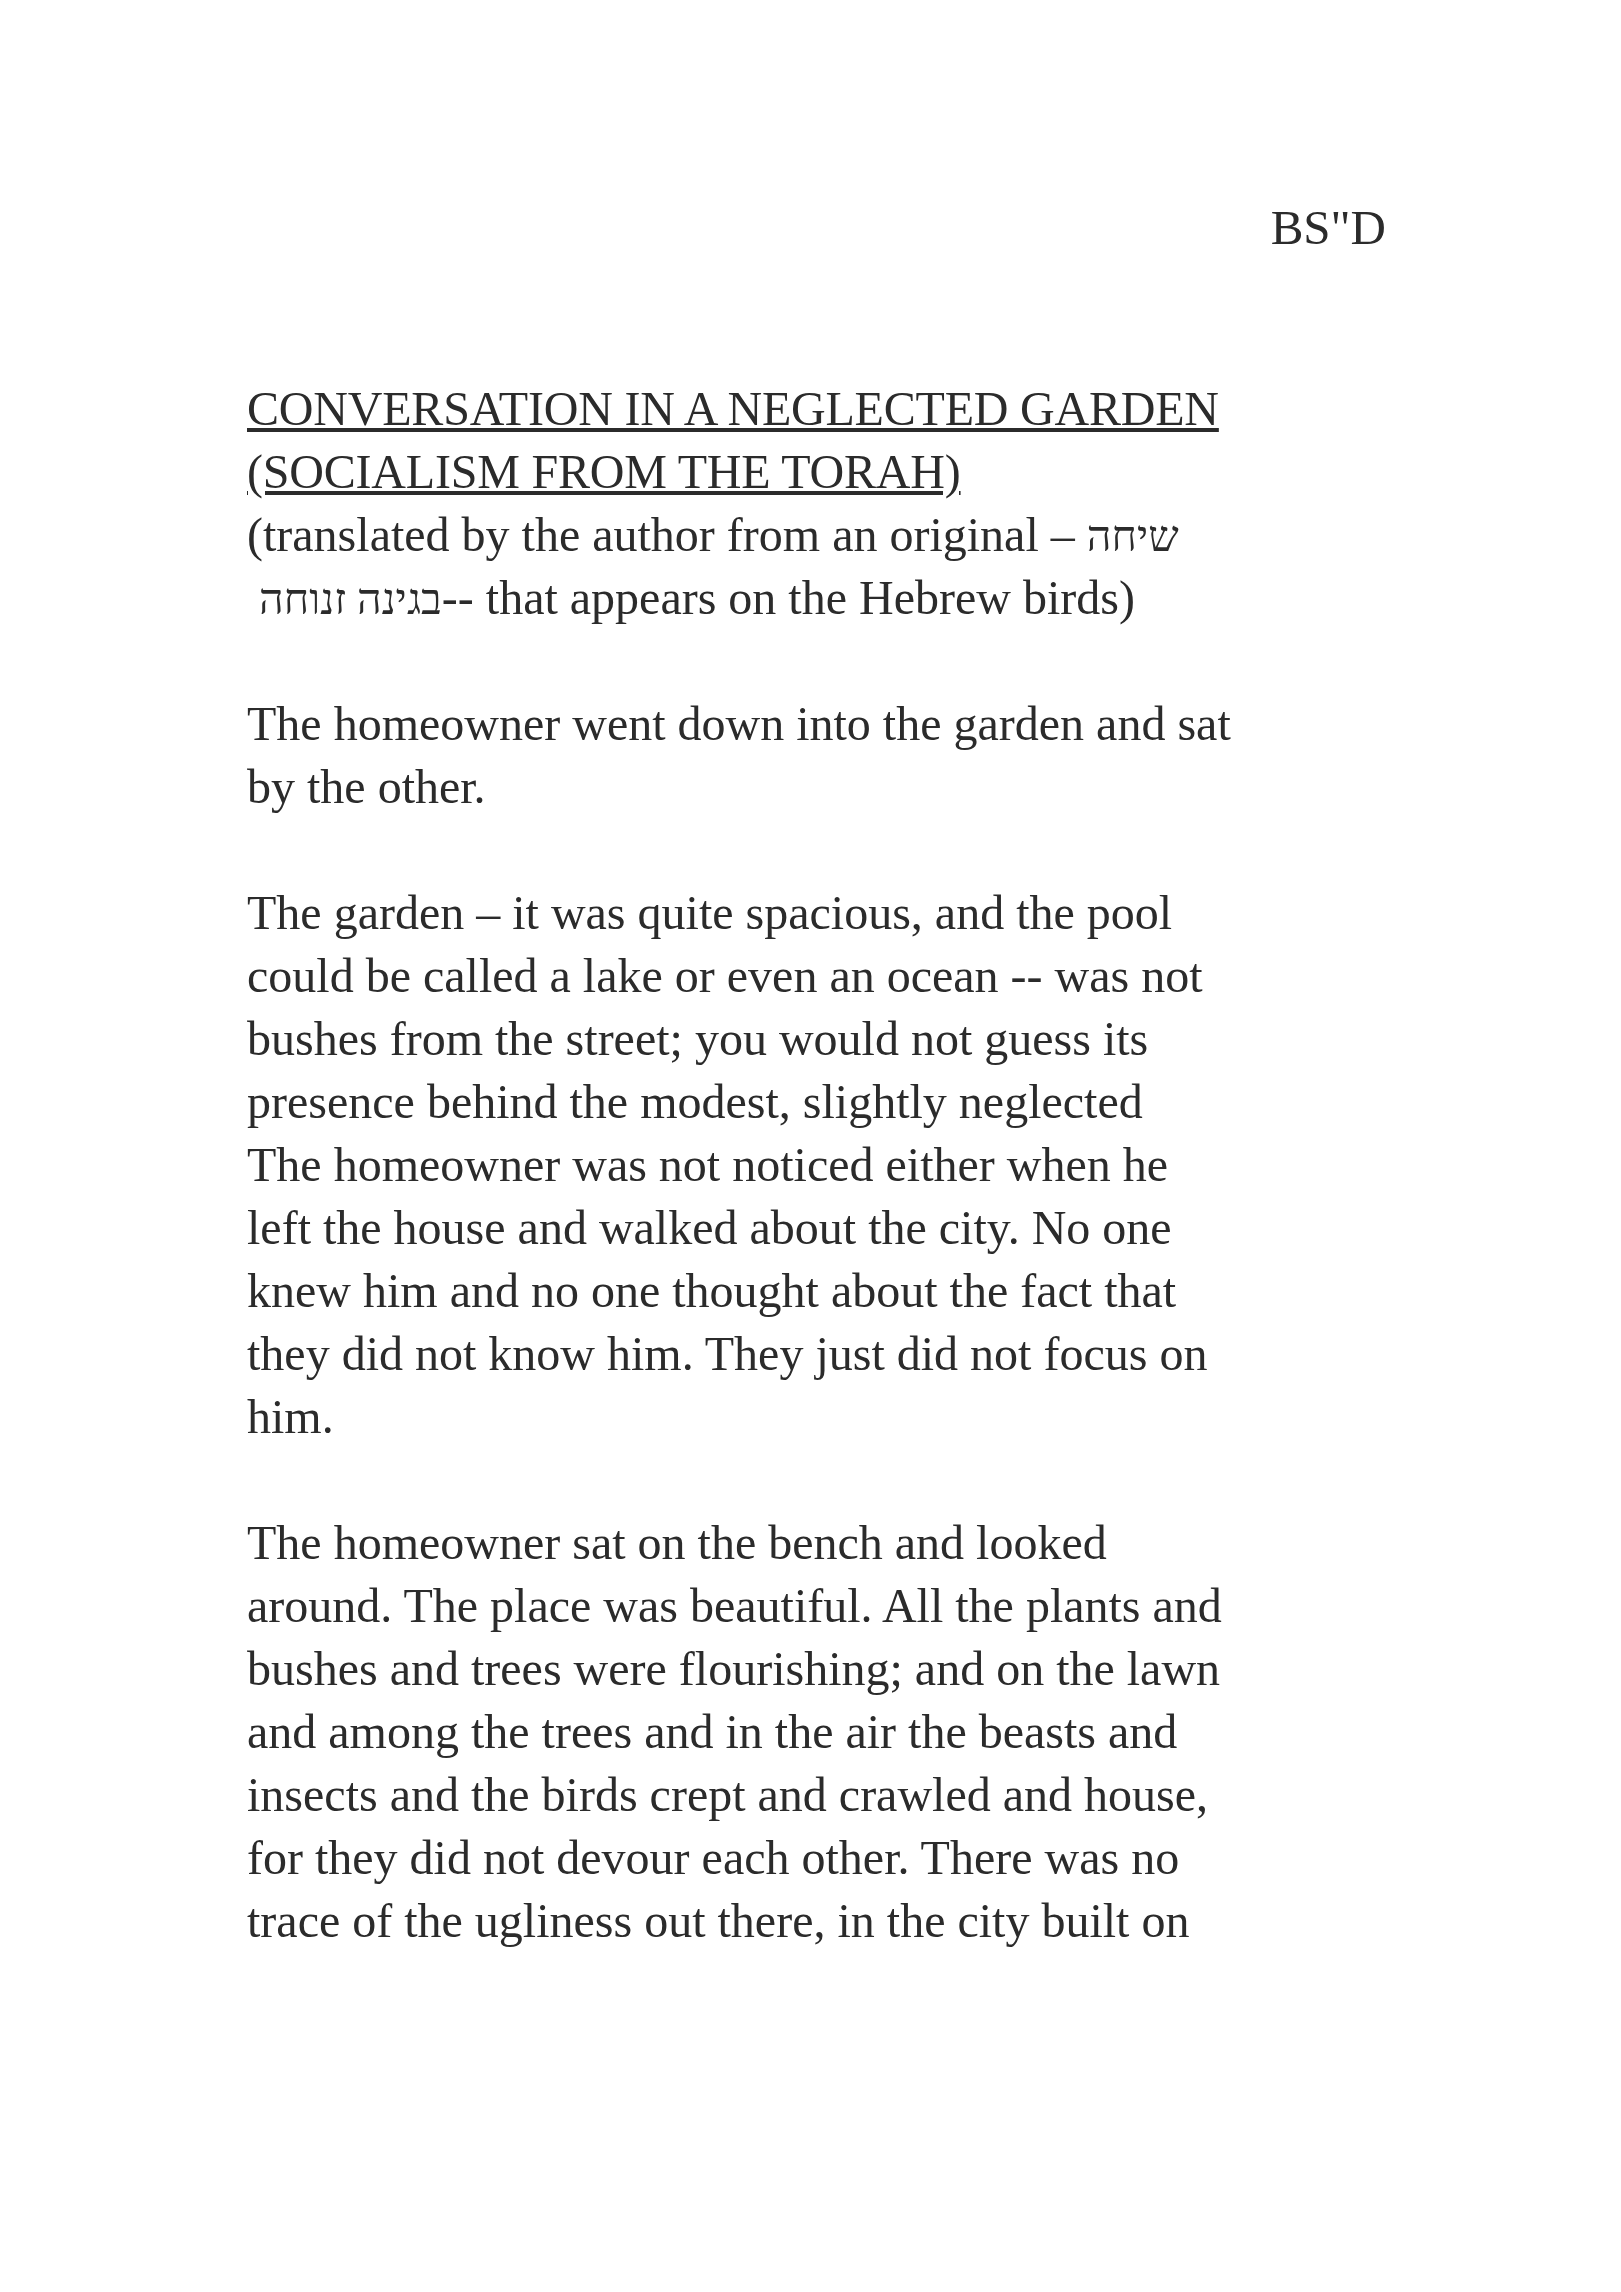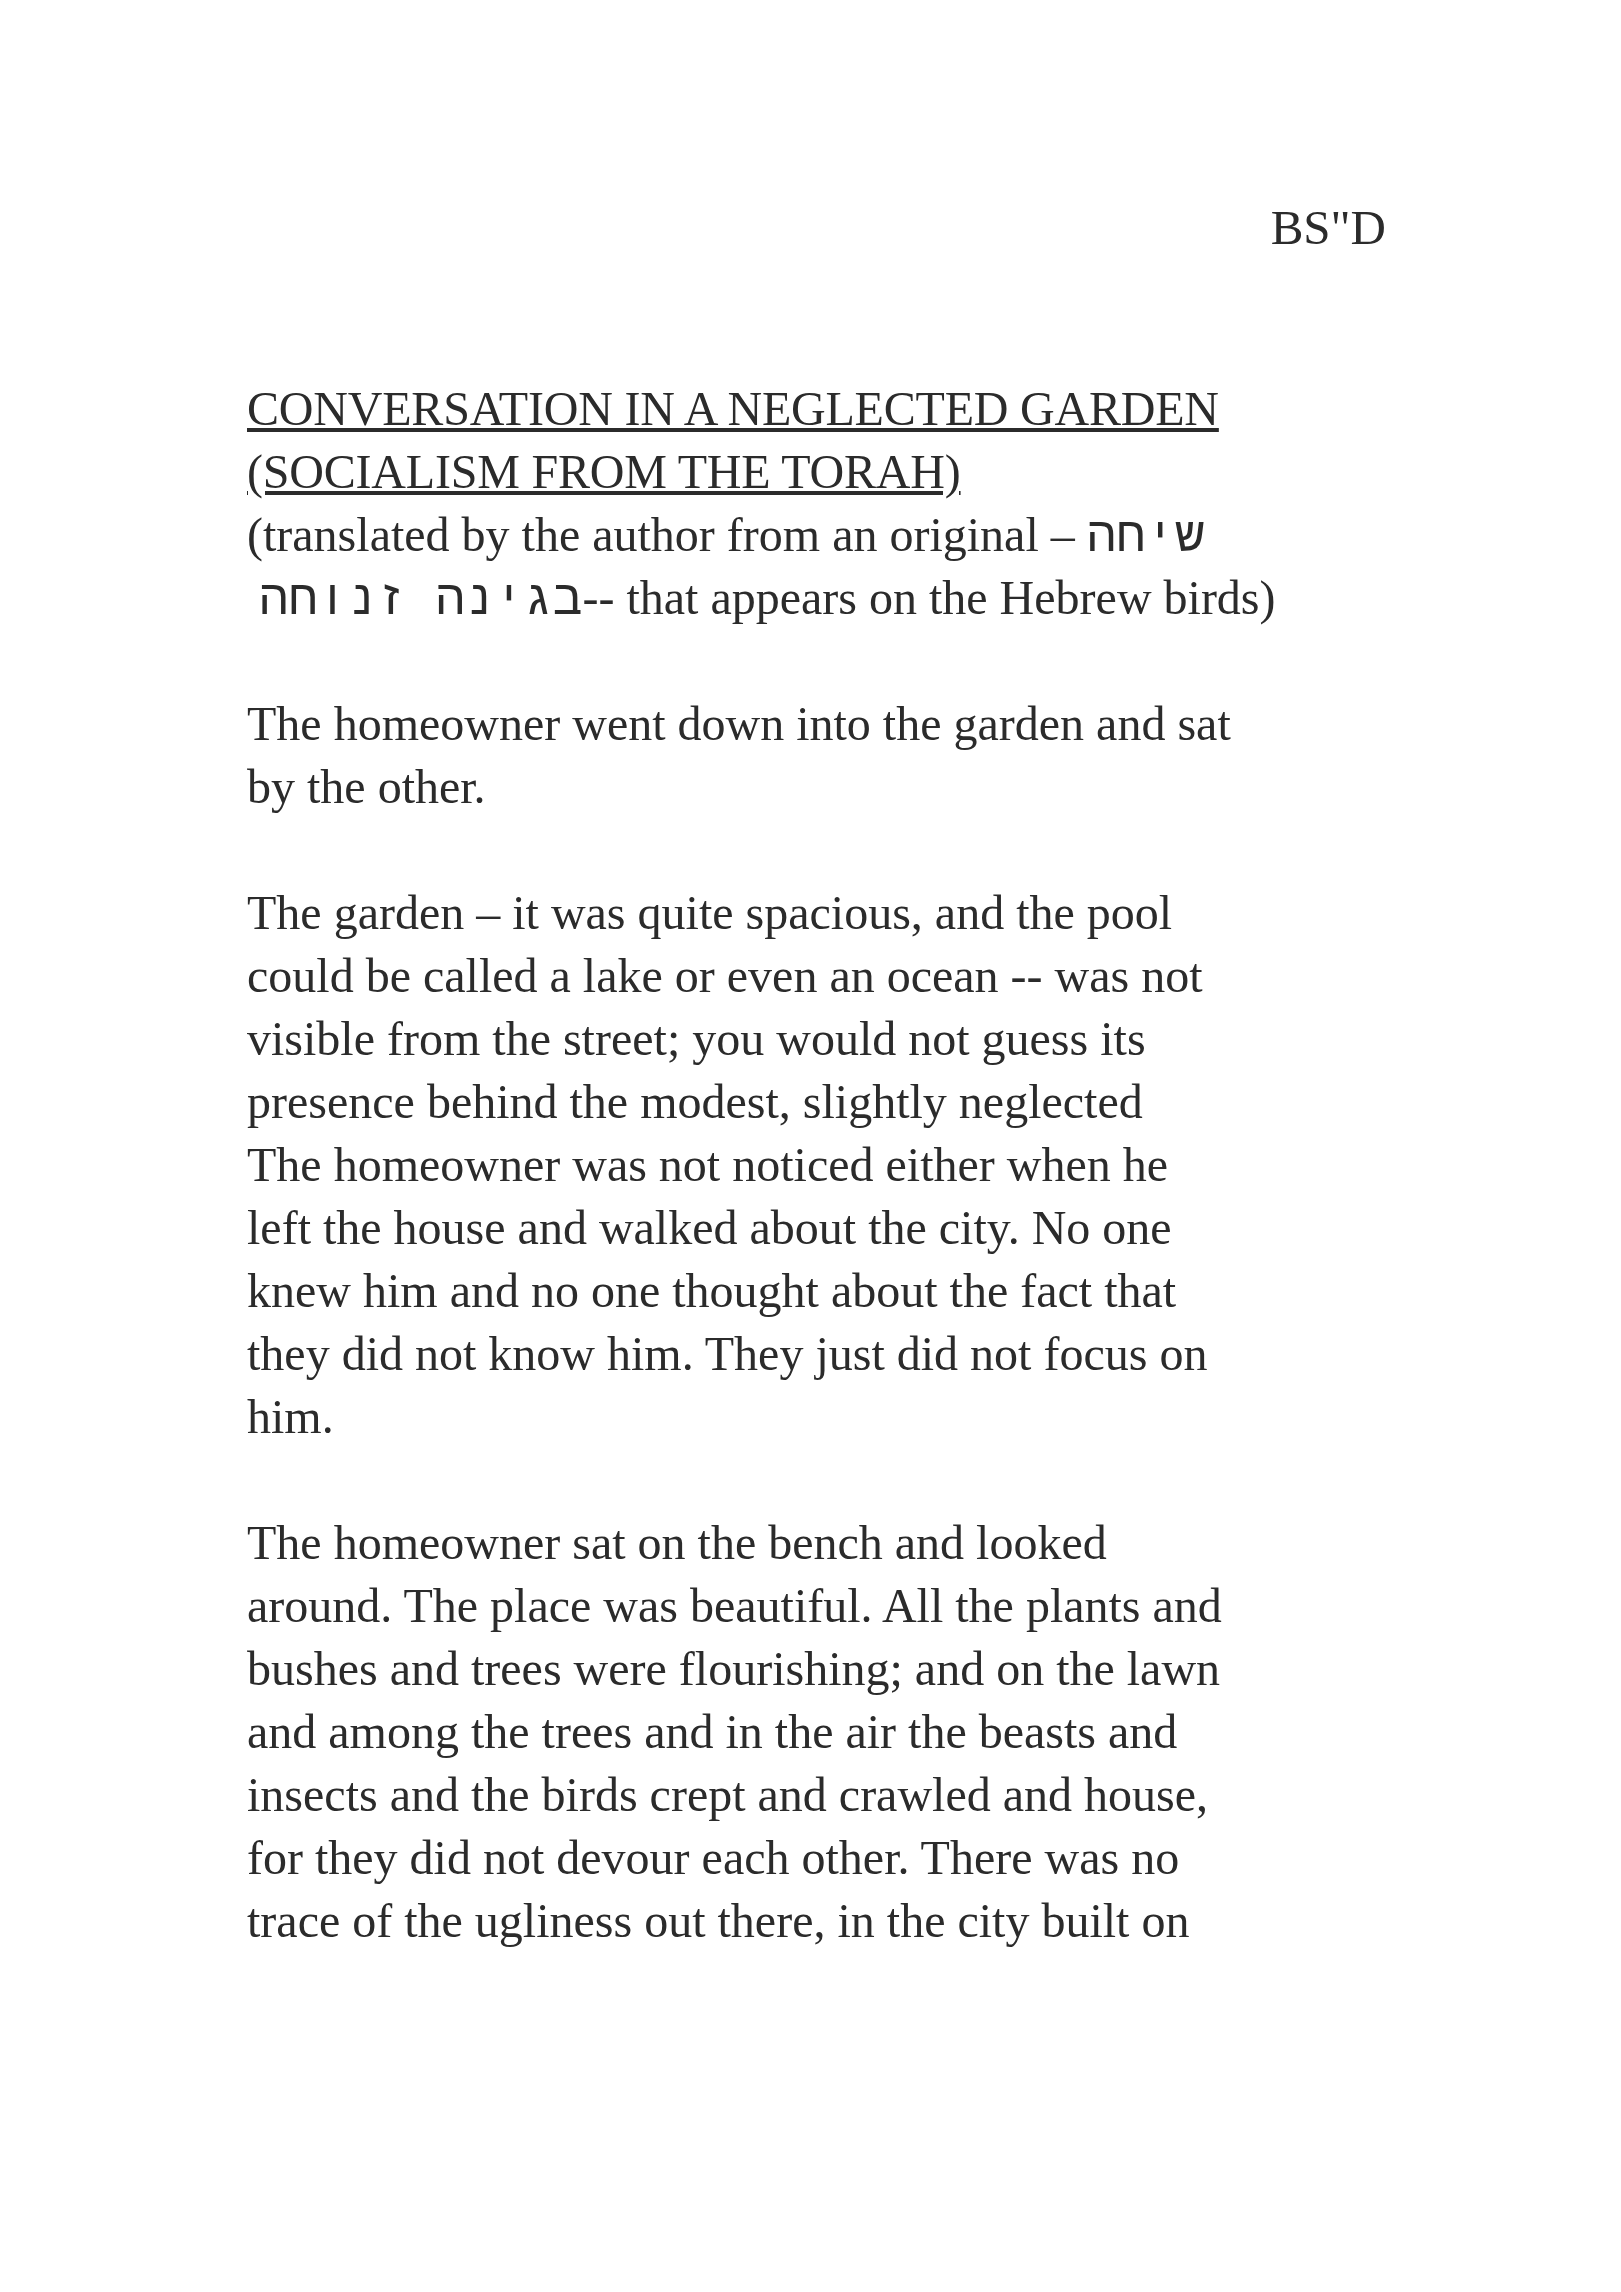--- a/index.html
+++ b/index.html
@@ -43,22 +43,22 @@
       white-space: nowrap;
       height: 63px;
     }
     .gap {
       display: block;
       height: 63px;
     }
     .heb {
       unicode-bidi: isolate;
       direction: rtl;
-      font-family: Liberation Mono, monospace;
-      font-size: 49px;
+      font-family: Liberation Serif, serif;
+      font-size: 43px;
     }
     .title-line { letter-spacing: -0.2px; text-decoration: underline; }
   </style>
 </head>
 <body>
 
 <div class="page">
 
   <div class="header-mark">BS"D</div>
 
@@ -76,21 +76,21 @@
     <div>
       <span class="line">The homeowner went down into the garden and sat</span>
       <span class="line">by the other.</span>
     </div>
 
     <span class="gap"></span>
 
     <div>
       <span class="line">The garden – it was quite spacious, and the pool</span>
       <span class="line">could be called a lake or even an ocean -- was not</span>
-      <span class="line">visible from the street; you would not guess its</span>
+      <span class="line">bushes from the street; you would not guess its</span>
       <span class="line">presence behind the modest, slightly neglected</span>
       <span class="line">The homeowner was not noticed either when he</span>
       <span class="line">left the house and walked about the city. No one</span>
       <span class="line">knew him and no one thought about the fact that</span>
       <span class="line">they did not know him. They just did not focus on</span>
       <span class="line">him.</span>
     </div>
 
     <span class="gap"></span>
 

